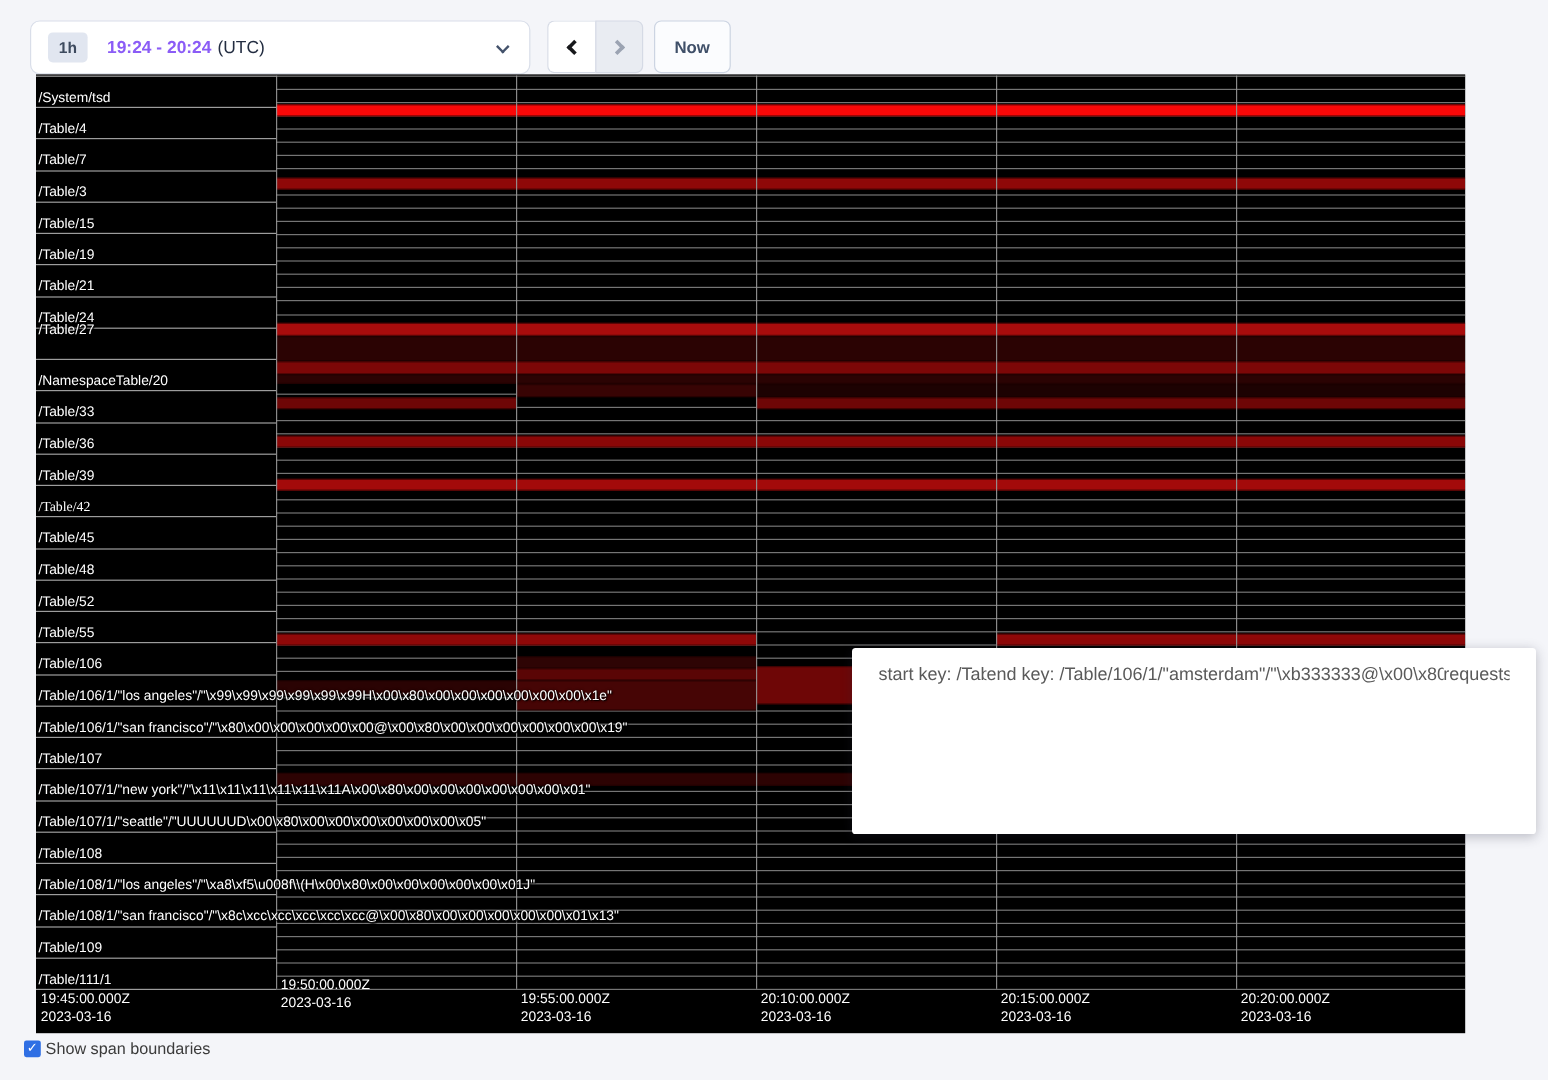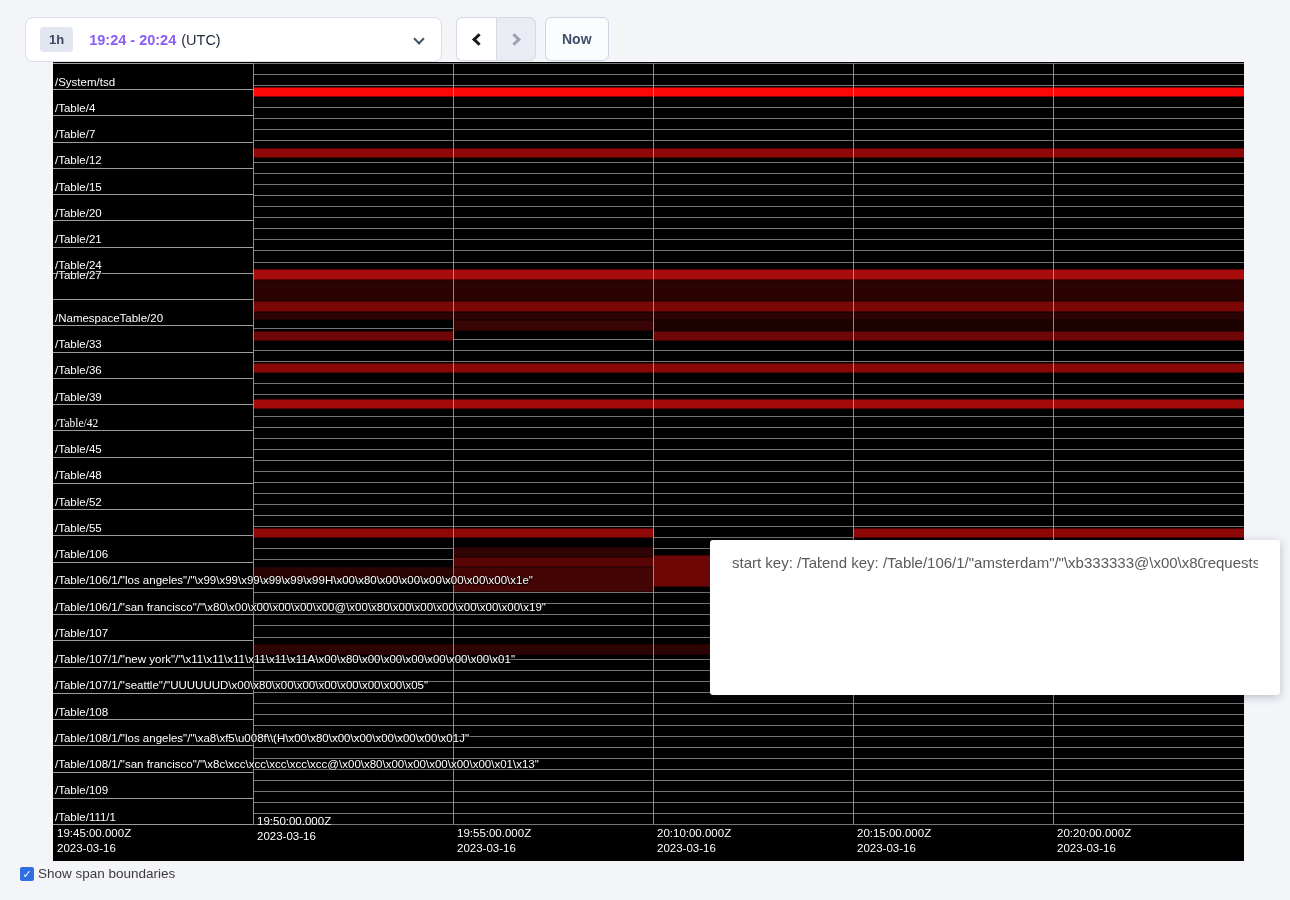--- a/index.html
+++ b/index.html
@@ -82,21 +82,21 @@
     <div class="nav-btn prev">
       <span class="chev chev-left"></span>
     </div>
     <div class="nav-btn next">
       <span class="chev chev-right"></span>
     </div>
   </div>
   <div class="now-btn">Now</div>
 </div>
 
-<div class="kv" style="left: 30px; top: 62px; width: 1191px; height: 799px; margin-left: 23px;">
+<div class="kv" style="left: 30px; top: 62px; width: 1191px; height: 799px;">
     <div class="hline coarse" style="left: 0px; top: 1px; width: 200px;"></div>
     <div class="hline coarse" style="left: 0px; top: 27.2414px; width: 200px;"></div>
     <div class="hline coarse" style="left: 0px; top: 53.4828px; width: 200px;"></div>
     <div class="hline coarse" style="left: 0px; top: 79.7241px; width: 200px;"></div>
     <div class="hline coarse" style="left: 0px; top: 105.966px; width: 200px;"></div>
     <div class="hline coarse" style="left: 0px; top: 132.207px; width: 200px;"></div>
     <div class="hline coarse" style="left: 0px; top: 158.448px; width: 200px;"></div>
     <div class="hline coarse" style="left: 0px; top: 184.69px; width: 200px;"></div>
     <div class="hline coarse" style="left: 0px; top: 210.931px; width: 200px;"></div>
     <div class="hline coarse" style="left: 0px; top: 237.172px; width: 200px;"></div>
@@ -211,23 +211,23 @@
     <div class="band" style="left: 200px; top: 505px; width: 200px; height: 13px; background: rgb(42, 3, 3);"></div>
     <div class="band" style="left: 200px; top: 582px; width: 480px; height: 11px; background: rgb(45, 3, 3);"></div>
     <div class="vline" style="left: 200px; top: 1px; height: 761px;"></div>
     <div class="vline" style="left: 400px; top: 1px; height: 761px;"></div>
     <div class="vline" style="left: 600px; top: 1px; height: 761px;"></div>
     <div class="vline" style="left: 800px; top: 1px; height: 761px;"></div>
     <div class="vline" style="left: 1000px; top: 1px; height: 761px;"></div>
     <div class="row-label" style="left: 2px; top: 13.7414px;">/System/tsd</div>
     <div class="row-label" style="left: 2px; top: 39.9828px;">/Table/4</div>
     <div class="row-label" style="left: 2px; top: 66.2241px;">/Table/7</div>
-    <div class="row-label" style="left: 2px; top: 92.4655px;">/Table/12</div>
+    <div class="row-label" style="left: 2px; top: 92.4655px;">/Table/3</div>
     <div class="row-label" style="left: 2px; top: 118.707px;">/Table/15</div>
-    <div class="row-label" style="left: 2px; top: 144.948px;">/Table/20</div>
+    <div class="row-label" style="left: 2px; top: 144.948px;">/Table/19</div>
     <div class="row-label" style="left: 2px; top: 171.19px;">/Table/21</div>
     <div class="row-label" style="left: 2px; top: 197.431px;">/Table/24</div>
     <div class="row-label" style="left: 2px; top: 207px;">/Table/27</div>
     <div class="row-label" style="left: 2px; top: 249.914px;">/NamespaceTable/20</div>
     <div class="row-label" style="left: 2px; top: 276.155px;">/Table/33</div>
     <div class="row-label" style="left: 2px; top: 302.397px;">/Table/36</div>
     <div class="row-label" style="left: 2px; top: 328.638px;">/Table/39</div>
     <div class="row-label" style="left: 2px; top: 354.879px; font-family: Liberation Serif, serif;">/Table/42</div>
     <div class="row-label" style="left: 2px; top: 381.121px;">/Table/45</div>
     <div class="row-label" style="left: 2px; top: 407.362px;">/Table/48</div>

